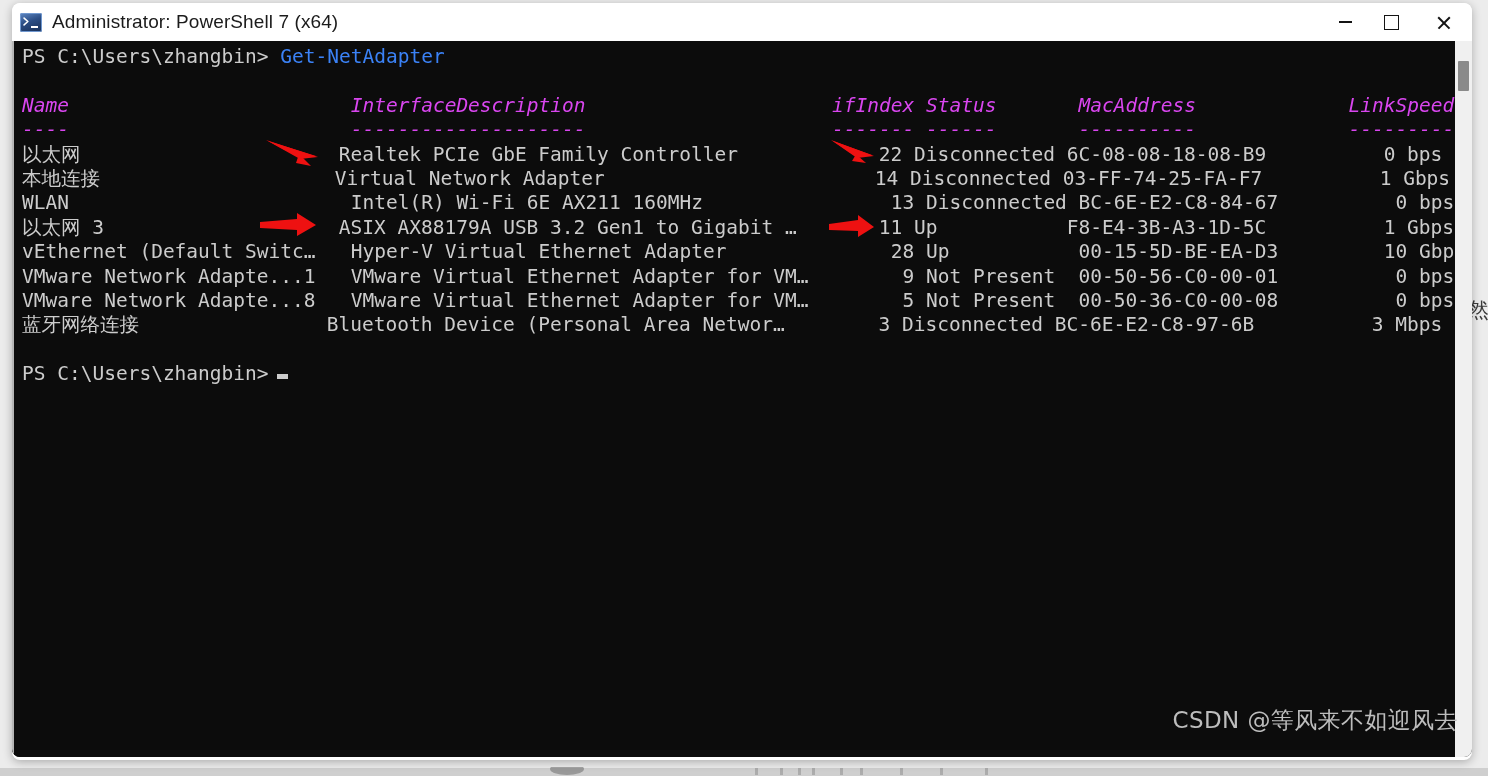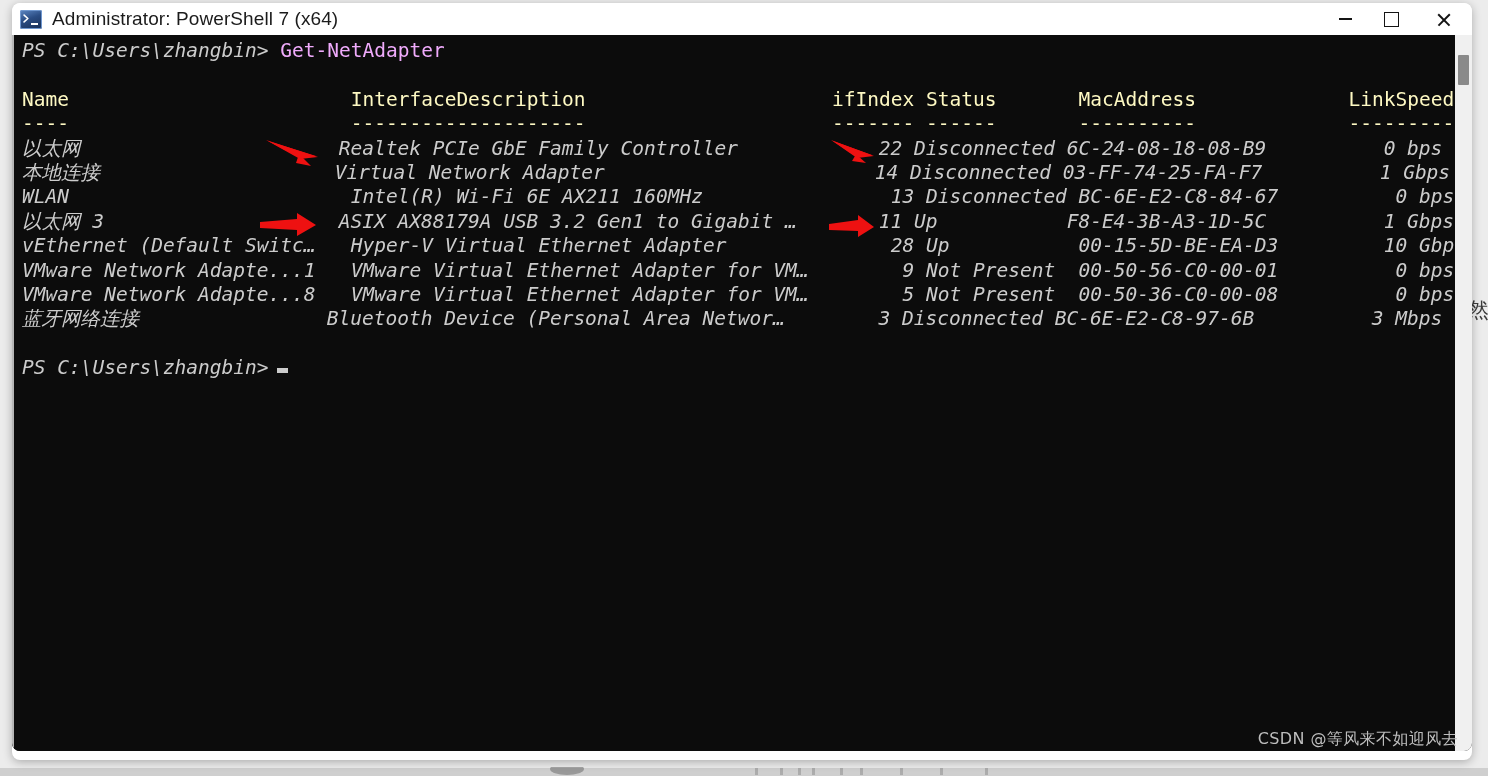--- a/index.html
+++ b/index.html
@@ -85,21 +85,21 @@
     width: 1460px;
     height: 757px;
     background: #ffffff;
     border-radius: 8px;
     box-shadow: 0 2px 10px rgba(0,0,0,.28);
     overflow: hidden;
   }
 
   .titlebar {
     position: relative;
-    height: 32px;
+    height: 38px;
     background: #ffffff;
     display: flex;
     align-items: center;
     border-top-left-radius: 8px;
     border-top-right-radius: 8px;
   }
 
   .ps-icon {
     width: 22px;
     height: 19px;
@@ -209,23 +209,23 @@
   }
 
   .term {
     font-family: "DejaVu Sans Mono", "Liberation Mono", monospace;
     font-size: 19.5px;
     line-height: 24.4px;
     color: #cccccc;
     white-space: pre;
     letter-spacing: 0px;
   }
-  .g  { color: #fef9c3; }           
-  .y  { color: #f0abfc; }           
-  .w  { color: #cccccc; font-style: italic; }
+  .g  { color: #d946ef; font-style: italic; }           
+  .y  { color: #3b82f6; }           
+  .w  { color: #cccccc; }
 
   .cursor {
     display: inline-block;
     width: 11px;
     height: 5px;
     background: #cccccc;
     vertical-align: baseline;
     margin-left: 8px;
     margin-bottom: 1px;
   }
@@ -254,23 +254,23 @@
     top: 0;
     width: 1488px;
     height: 776px;
     pointer-events: none;
   }
 
   
   .watermark {
     position: absolute;
     right: 14px;
-    bottom: 10px;
+    bottom: 24px;
     font-family: "DejaVu Sans", sans-serif;
-    font-size: 16px;
+    font-size: 23px;
     color: #bdbdbd;
     white-space: nowrap;
     letter-spacing: .4px;
     margin-top: 20px;
   }
 </style>
 </head>
 <body>
 
 <div id="screen">
@@ -319,21 +319,21 @@
       </div>
     </div>
 
     <div class="console-wrap">
 
       <div class="console">
         <div class="term"><span class="w">PS C:\Users\zhangbin&gt;</span><span class="w"> </span><span class="y">Get-NetAdapter</span>
 <span> </span>
 <span class="g">Name                        InterfaceDescription                     ifIndex Status       MacAddress             LinkSpeed</span>
 <span class="g">----                        --------------------                     ------- ------       ----------             ---------</span>
-<span class="w">以太网                      Realtek PCIe GbE Family Controller            22 Disconnected 6C-24-08-18-08-B9          0 bps</span>
+<span class="w">以太网                      Realtek PCIe GbE Family Controller            22 Disconnected 6C-08-08-18-08-B9          0 bps</span>
 <span class="w">本地连接                    Virtual Network Adapter                       14 Disconnected 03-FF-74-25-FA-F7          1 Gbps</span>
 <span class="w">WLAN                        Intel(R) Wi-Fi 6E AX211 160MHz                13 Disconnected BC-6E-E2-C8-84-67          0 bps</span>
 <span class="w">以太网 3                    ASIX AX88179A USB 3.2 Gen1 to Gigabit …       11 Up           F8-E4-3B-A3-1D-5C          1 Gbps</span>
 <span class="w">vEthernet (Default Switc…   Hyper-V Virtual Ethernet Adapter              28 Up           00-15-5D-BE-EA-D3         10 Gbps</span>
 <span class="w">VMware Network Adapte...1   VMware Virtual Ethernet Adapter for VM…        9 Not Present  00-50-56-C0-00-01          0 bps</span>
 <span class="w">VMware Network Adapte...8   VMware Virtual Ethernet Adapter for VM…        5 Not Present  00-50-36-C0-00-08          0 bps</span>
 <span class="w">蓝牙网络连接                Bluetooth Device (Personal Area Networ…        3 Disconnected BC-6E-E2-C8-97-6B          3 Mbps</span>
 <span> </span>
 <span class="w">PS C:\Users\zhangbin&gt;</span><span class="cursor"></span></div>
       </div>

